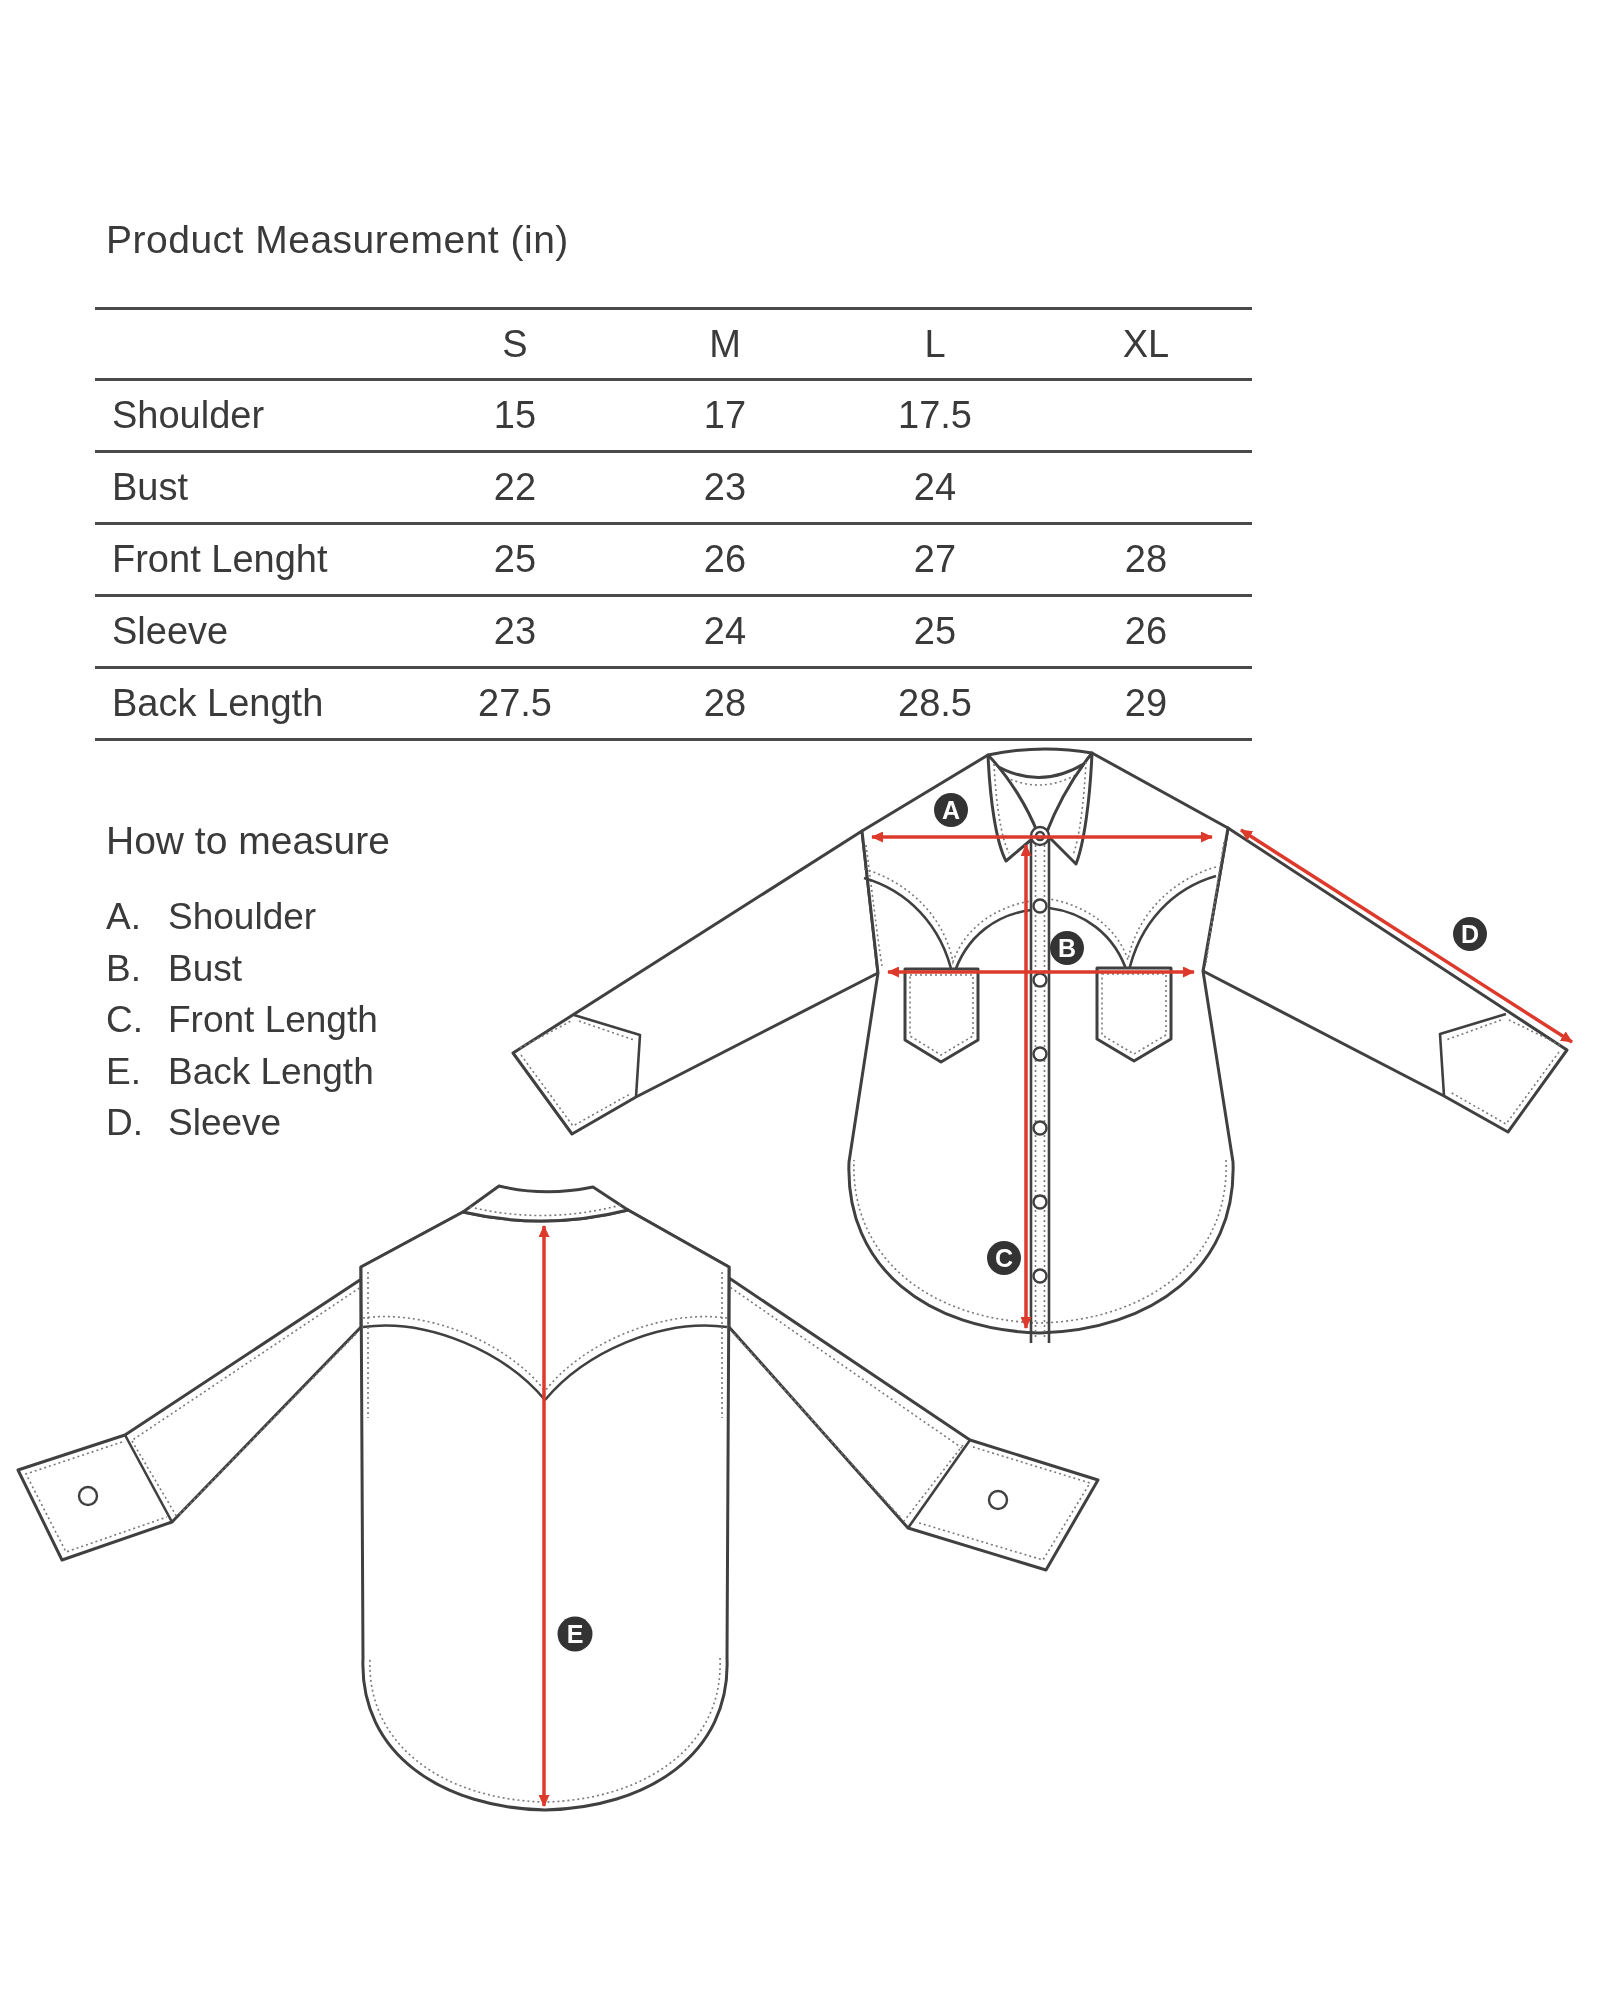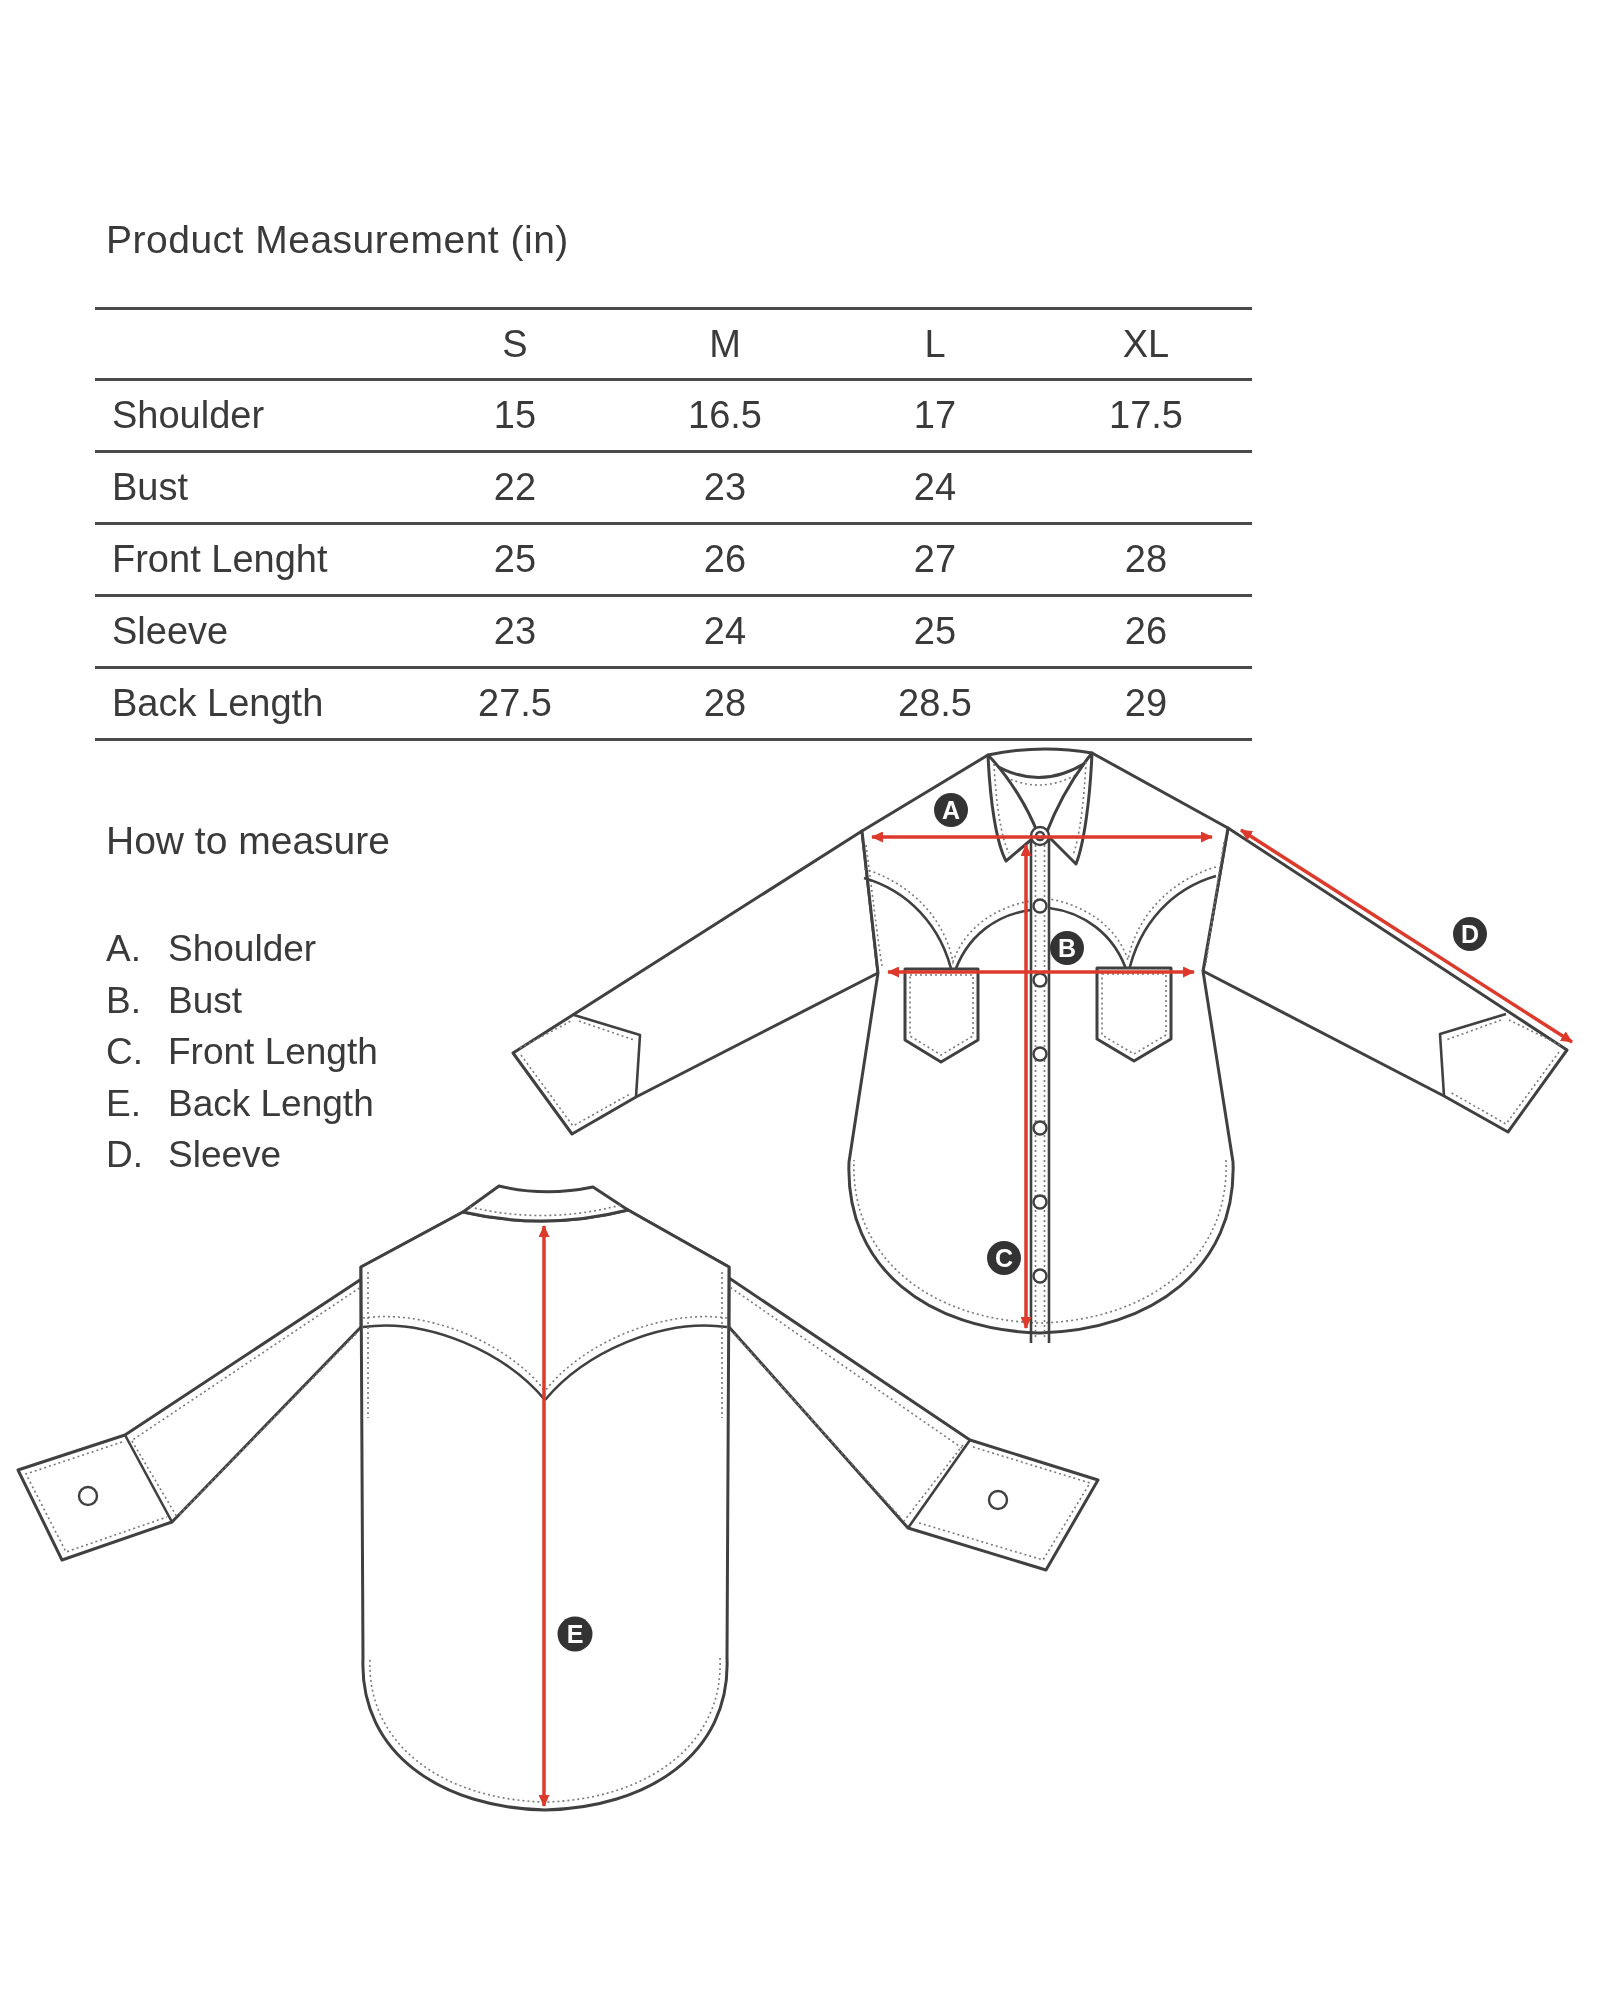--- a/index.html
+++ b/index.html
@@ -43,21 +43,20 @@
     position:absolute;
     left:106px; top:795px;
     font-size:39px;
     margin-top:24px;
   }
   .howto-list{
     position:absolute;
     left:106px; top:891px;
     font-size:37px;
     line-height:51.5px;
-    margin-top:32px;
   }
   .howto-item{white-space:nowrap;}
   .howto-letter{display:inline-block;width:62px;}
   
   .diagram-svg{
     position:absolute;
     left:0; top:0;
     width:1600px; height:2000px;
   }
   .outline{fill:#ffffff;stroke:#404040;stroke-width:3;stroke-linejoin:round;}
@@ -85,21 +84,20 @@
     <div class="t-row">
       <div class="t-cell lbl"></div>
       <div class="t-cell">S</div>
       <div class="t-cell">M</div>
       <div class="t-cell">L</div>
       <div class="t-cell">XL</div>
     </div>
     <div class="t-row data">
       <div class="t-cell lbl">Shoulder</div>
       <div class="t-cell">15</div>
-      <div class="t-cell">16.5</div>
       <div class="t-cell">17</div>
       <div class="t-cell">17.5</div>
     </div>
     <div class="t-row data">
       <div class="t-cell lbl">Bust</div>
       <div class="t-cell">22</div>
       <div class="t-cell">23</div>
       <div class="t-cell">24</div>
     </div>
     <div class="t-row data">

